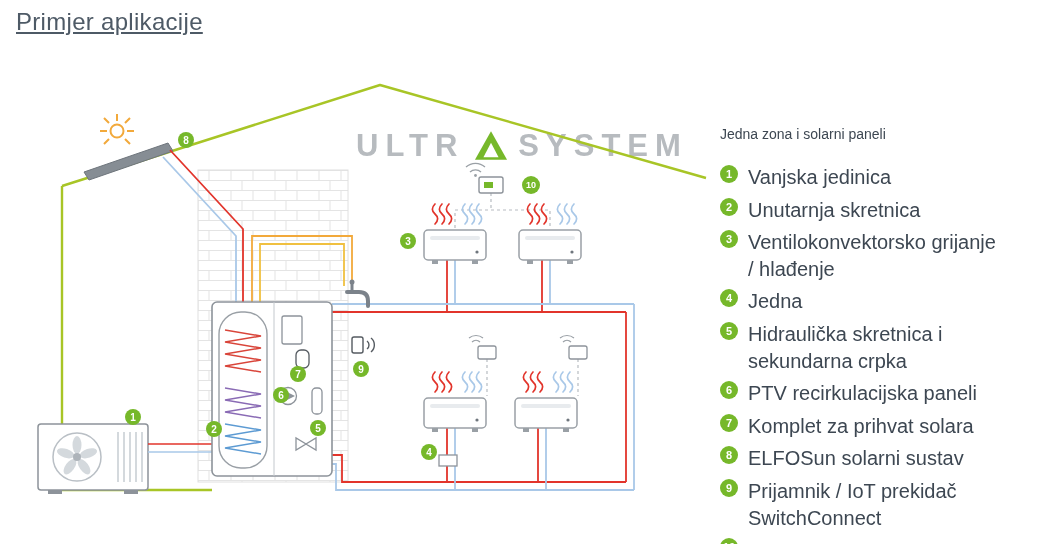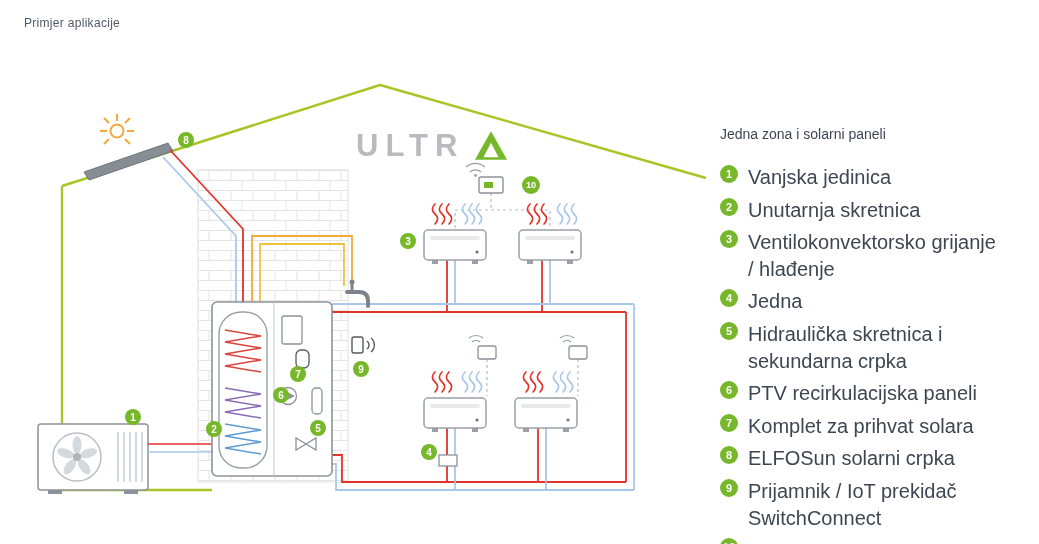--- a/index.html
+++ b/index.html
@@ -1,18 +1,18 @@
 <!DOCTYPE html>
 <html><head>
 <meta charset="utf-8">
 <style>
   html,body { margin:0; padding:0; background:#ffffff; font-family:"Liberation Sans", sans-serif; }
   .canvas { position:relative; width:1039px; height:544px; background:#fff; overflow:hidden; }
-  .page-title { position:absolute; left:16px; top:8px; margin:8px; font-size:12px; font-weight:500;
-                color:#4e5a66; letter-spacing:.3px; }
+  .page-title { position:absolute; left:16px; top:8px; margin:0; font-size:24px; font-weight:500;
+                color:#4e5a66; letter-spacing:.3px;text-decoration:underline; }
   .watermark { position:absolute; left:356px; top:130px; display:flex; align-items:center; gap:10px; z-index:1; }
   .watermark span { font-size:31px; font-weight:700; letter-spacing:7px; color:#b7bbbf; line-height:1; }
   .diagram { position:absolute; left:0; top:0; width:710px; height:544px; z-index:2; }
   .legend { position:absolute; left:720px; top:126px; width:282px; z-index:2; }
   .legend h2 { margin:0 0 22px 0; font-size:14px; font-weight:500; color:#3d4752; }
   .legend ul { list-style:none; margin:0; padding:0; }
   .legend li { display:flex; gap:10px; margin-bottom:6px; }
   .lnum { flex:0 0 18px; width:18px; height:18px; border-radius:50%; background:#76b82a; color:#fff;
           font-size:11px; font-weight:700; display:flex; align-items:center; justify-content:center; margin-top:1px; }
   .llbl { font-size:20px; color:#3d4752; line-height:1.33; }
@@ -24,20 +24,21 @@
 <div class="canvas">
 
   <h1 class="page-title">Primjer aplikacije</h1>
 
   <div class="watermark">
     <span>ULTR</span>
     <svg width="34" height="31" viewBox="0 0 36 32">
       <polygon points="18,1 35,31 1,31" fill="#76b82a"></polygon>
       <polygon points="18,13 26,28.5 10,28.5" fill="#ffffff"></polygon>
     </svg>
+    <span>SYSTEM</span>
   </div>
 
   <svg class="diagram" viewBox="0 0 710 544">
     <defs>
       <pattern id="bricks" width="44" height="20" patternUnits="userSpaceOnUse">
         <rect width="44" height="20" fill="#ffffff"></rect>
         <path d="M0,0.5 H44 M0,10.5 H44 M22,0 V10 M11,10 V20 M33,10 V20" stroke="#e4e4e4" stroke-width="1" fill="none"></path>
       </pattern>
       <g id="sq">
         <path d="M2,20 C5.5,16.5 5.5,13 2,10 C-1.5,7 -1.5,3.5 2,0" fill="none" stroke-width="1.7" stroke-linecap="round"></path>
@@ -289,21 +290,21 @@
       <li>
         <span class="lnum">6</span>
         <span class="llbl">PTV recirkulacijska paneli</span>
       </li>
       <li>
         <span class="lnum">7</span>
         <span class="llbl">Komplet za prihvat solara</span>
       </li>
       <li>
         <span class="lnum">8</span>
-        <span class="llbl">ELFOSun solarni crpka</span>
+        <span class="llbl">ELFOSun solarni sustav</span>
       </li>
       <li>
         <span class="lnum">9</span>
         <span class="llbl">Prijamnik / IoT prekidač SwitchConnect</span>
       </li>
       <li>
         <span class="lnum">10</span>
       </li>
     </ul>
   </div>

